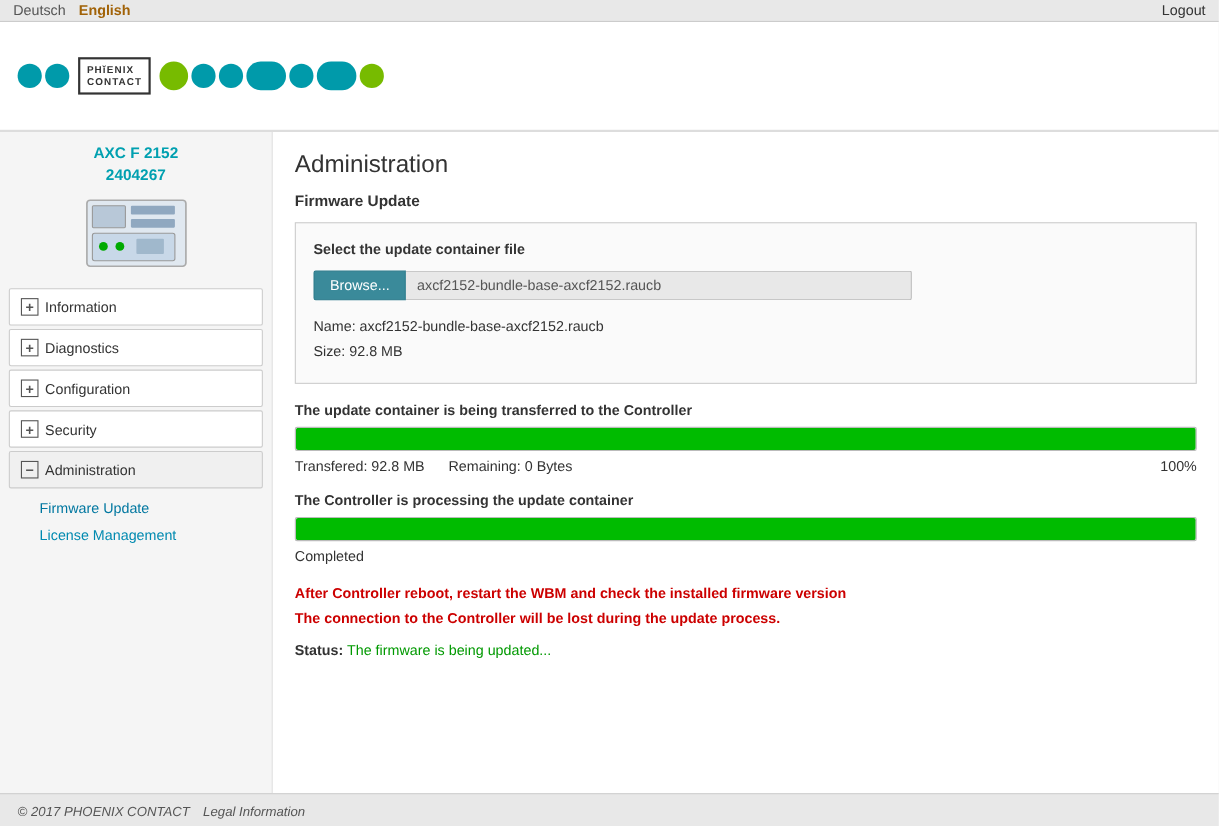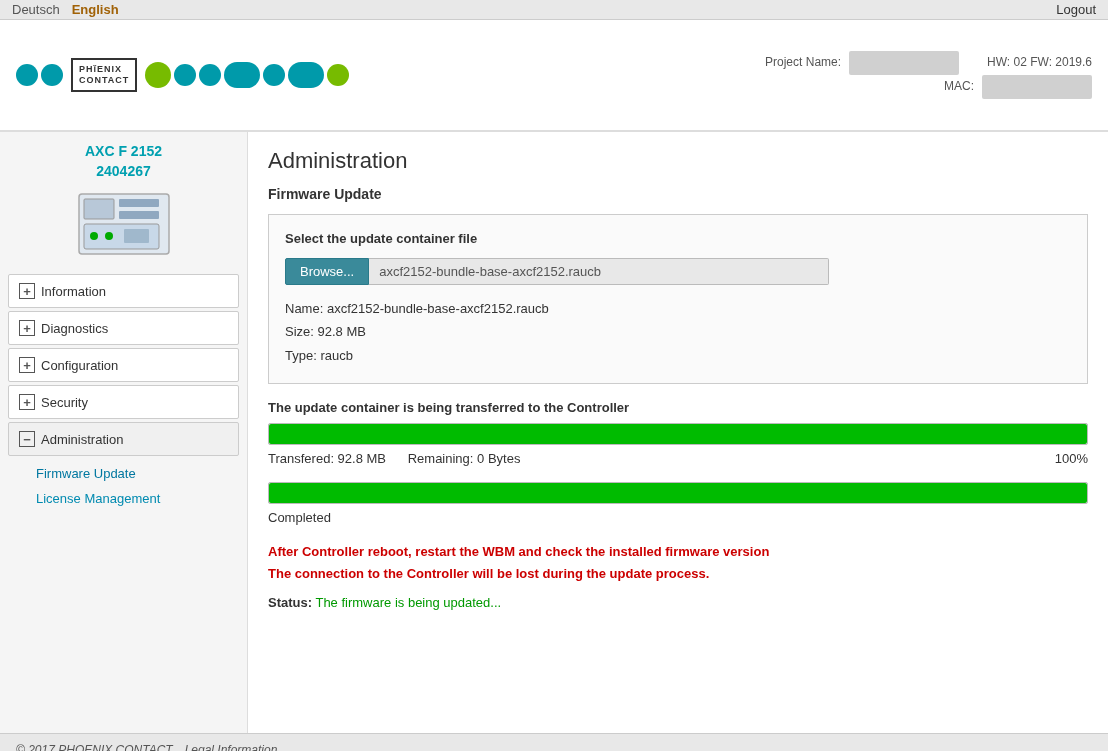--- a/index.html
+++ b/index.html
@@ -20,21 +20,21 @@
     #topbar .lang-en { color: #a16207; font-weight: bold; cursor: pointer; }
     #topbar .logout { color: #333; cursor: pointer; }
 
     
     #header {
       background: #fff;
       border-bottom: 2px solid #ddd;
       display: flex;
       align-items: center;
       padding: 8px 16px;
-      height: 112px;
+      height: 100px;
     }
     
     .logo-box {
       display: flex;
       align-items: center;
       gap: 4px;
     }
     .logo-circles {
       display: flex;
       align-items: center;
@@ -281,31 +281,20 @@
       <span class="lc" style="width:26px;height:26px;background:#77bb00;"></span>
       <span class="lc" style="width:22px;height:22px;background:#009aaa;"></span>
       <span class="lc" style="width:22px;height:22px;background:#009aaa;"></span>
       <span class="lc" style="width:36px;height:26px;border-radius:13px;background:#009aaa;"></span>
       <span class="lc" style="width:22px;height:22px;background:#009aaa;"></span>
       <span class="lc" style="width:36px;height:26px;border-radius:13px;background:#009aaa;"></span>
       <span class="lc" style="width:22px;height:22px;background:#77bb00;"></span>
     </div>
   </div>
 
-  <div id="project-info">
-    <div class="proj-row">
-      <span class="proj-label">Project Name:</span>
-      <span class="proj-value">&nbsp;</span>
-      <span style="margin-left:20px;font-size:12px;color:#555;">HW: 02 FW: 2019.6</span>
-    </div>
-    <div class="proj-row" style="justify-content:flex-end;">
-      <span style="font-size:12px;color:#555;">MAC:</span>
-      <span class="proj-value">&nbsp;</span>
-    </div>
-  </div>
 </div>
 
 <div id="layout">
 
   <div id="sidebar">
     <div class="device-title">
       <div>AXC F 2152</div>
       <div>2404267</div>
     </div>
     <div class="device-img">
@@ -354,40 +343,40 @@
 
     <div class="content-box">
       <h3>Select the update container file</h3>
       <div class="file-input-row">
         <button class="browse-btn">Browse...</button>
         <div class="file-name-display">axcf2152-bundle-base-axcf2152.raucb</div>
       </div>
       <div class="file-meta">
         <div>Name: axcf2152-bundle-base-axcf2152.raucb</div>
         <div>Size: 92.8 MB</div>
-        <div>Type: raucb</div>
       </div>
     </div>
 
     <div class="progress-section">
       <div class="progress-label">The update container is being transferred to the Controller</div>
       <div class="progress-bar-wrap">
         <div class="progress-bar-fill" style="width:100%;"></div>
       </div>
       <div class="progress-stats">
         <span>
           <span>Transfered: 92.8 MB</span>
           &nbsp;&nbsp;&nbsp;&nbsp;
           <span>Remaining: 0 Bytes</span>
         </span>
         <span class="progress-pct">100%</span>
       </div>
     </div>
 
     <div class="progress-section">
+      <div class="progress-label">The Controller is processing the update container</div>
       <div class="progress-bar-wrap">
         <div class="progress-bar-fill" style="width:100%;"></div>
       </div>
       <div class="completed-text">Completed</div>
     </div>
 
     <div class="warning-box">
       <div class="warning-text">After Controller reboot, restart the WBM and check the installed firmware version</div>
       <div class="warning-text">The connection to the Controller will be lost during the update process.</div>
       <div style="margin-top:10px;">

